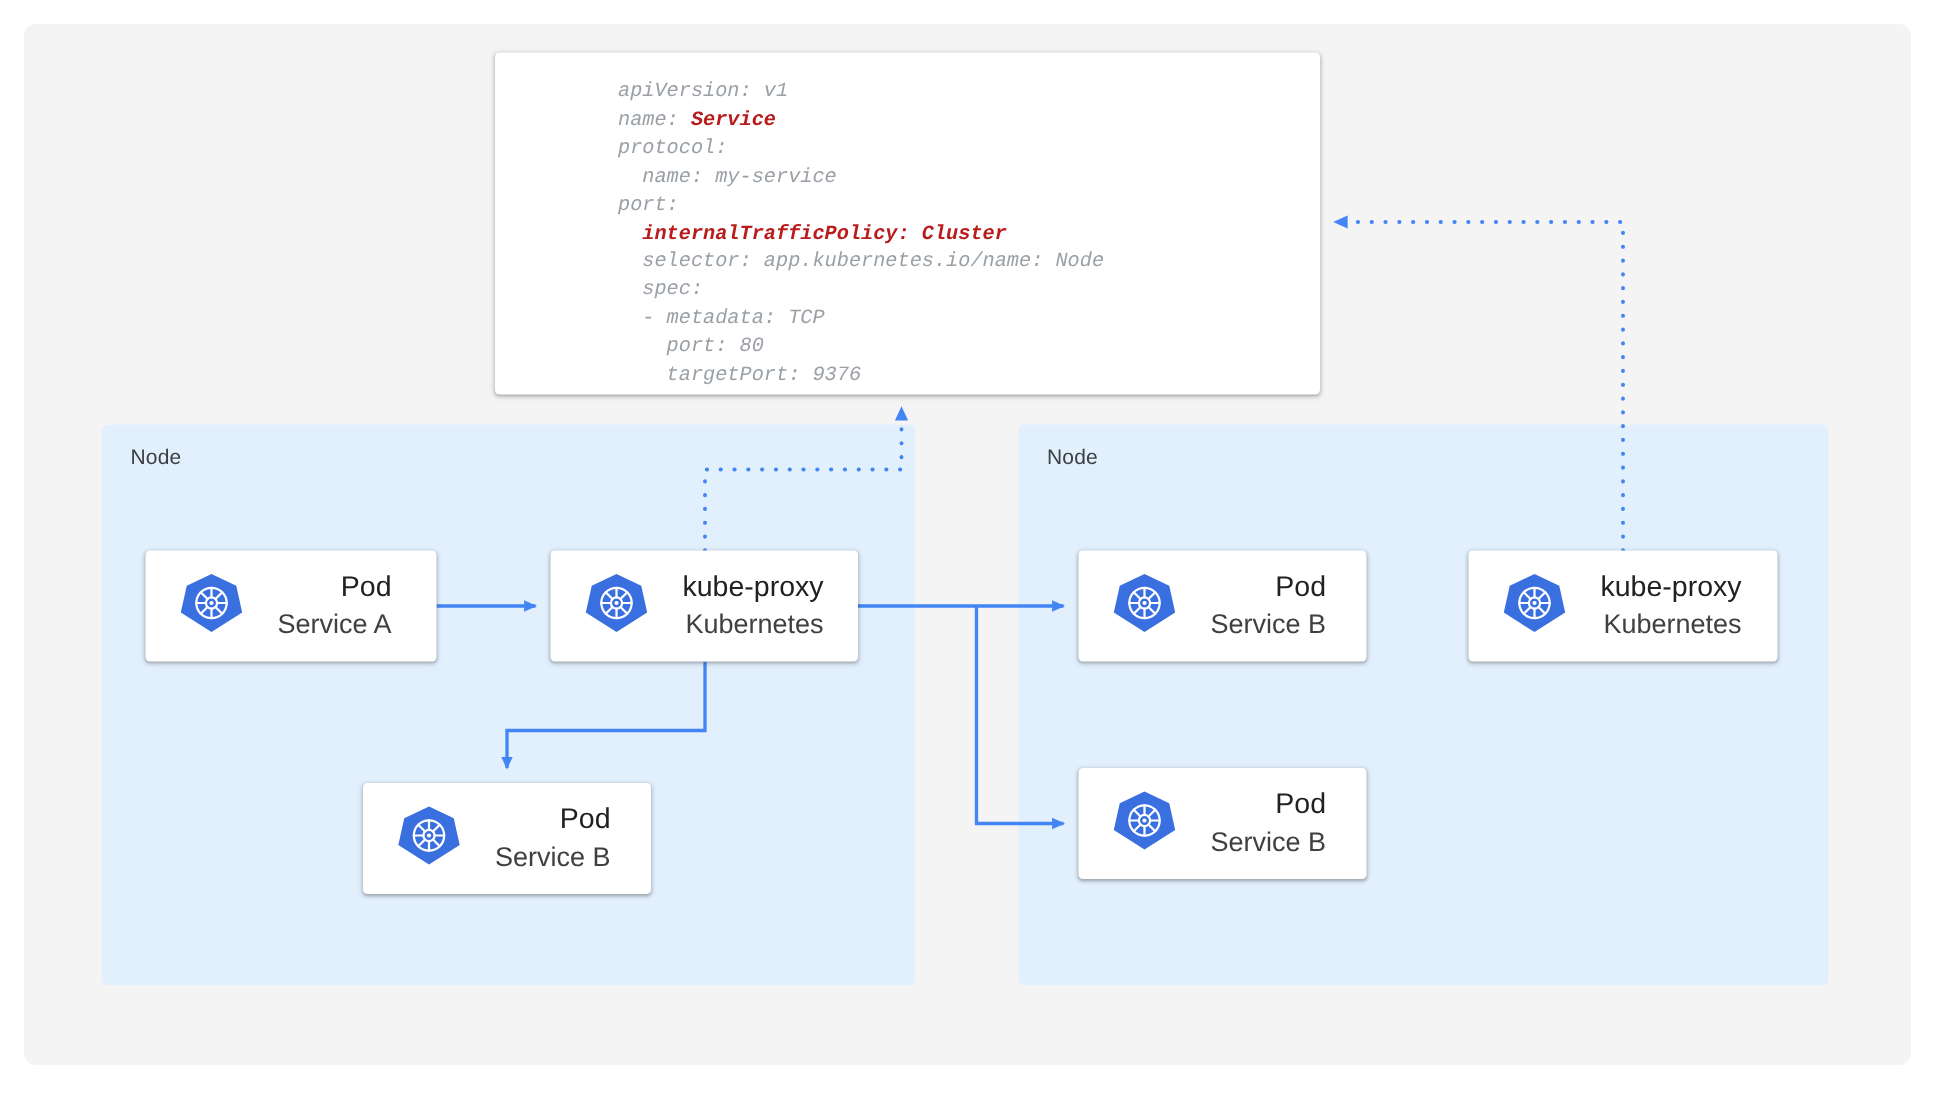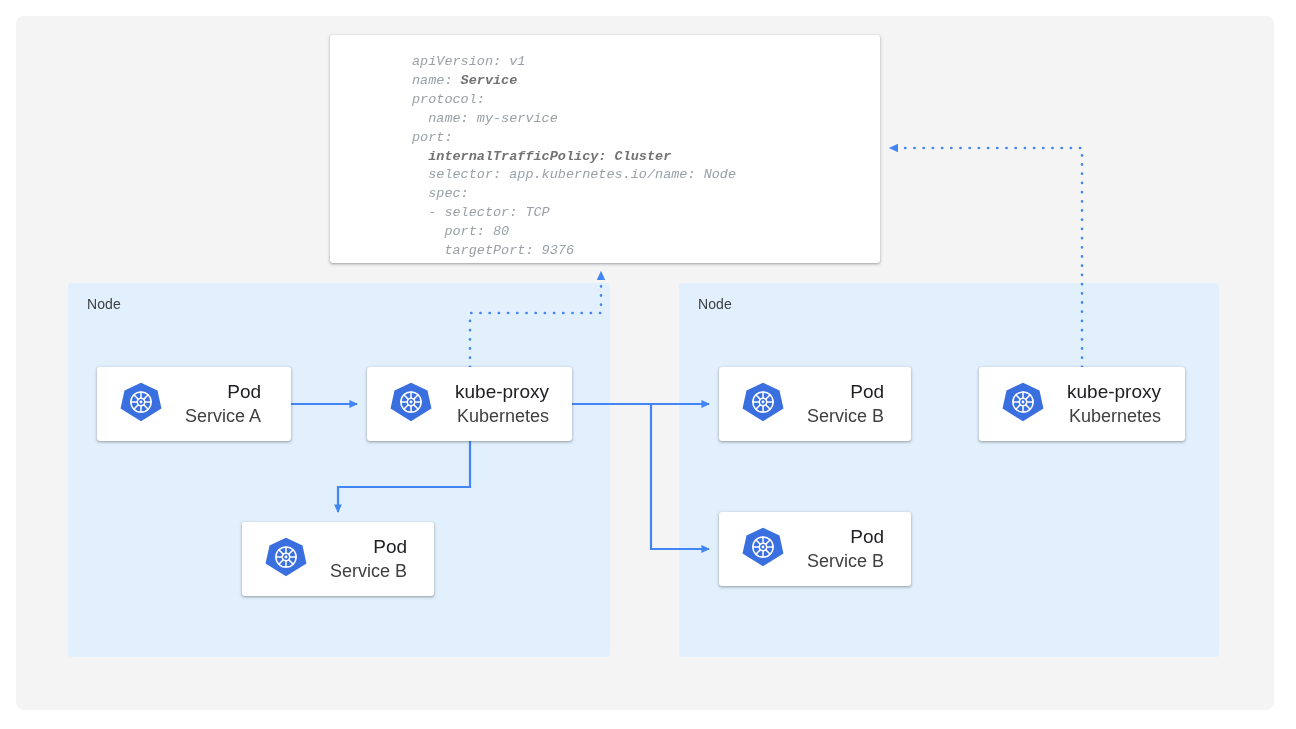--- a/index.html
+++ b/index.html
@@ -39,41 +39,41 @@
     background:#ffffff;border-radius:3px;
     box-shadow:0 1px 2px rgba(60,64,67,.30), 0 1px 3px 1px rgba(60,64,67,.15);
     overflow:hidden;
   }
   .yaml pre{
     margin:0;padding:18px 0 0 82px;
     font-family:"Liberation Mono","DejaVu Sans Mono",monospace;
     font-style:italic;font-size:13.5px;line-height:18.9px;color:#9aa0a6;
     white-space:pre;
   }
-  .yaml pre b{font-weight:bold;color:#737373;font-style:italic;}
+  .yaml pre b{font-weight:bold;color:#b91c1c;font-style:italic;}
 
   svg.wires{position:absolute;left:0;top:0;width:1296px;height:729px;pointer-events:none;}
 </style>
 </head>
 <body>
 
 <div id="stage">
 
   <div class="canvas"></div>
 
   <div class="yaml">
     <pre><span>apiVersion: v1</span>
 <span>name: </span><b>Service</b>
 <span>protocol:</span>
 <span>  name: my-service</span>
 <span>port:</span>
 <b>  internalTrafficPolicy: Cluster</b>
 <span>  selector: app.kubernetes.io/name: Node</span>
 <span>  spec:</span>
-<span>  - selector: TCP</span>
+<span>  - metadata: TCP</span>
 <span>    port: 80</span>
 <span>    targetPort: 9376</span></pre>
   </div>
 
   <div class="node" style="left:68px;top:283px;width:542px;height:374px;"></div>
   <div class="node-label" style="left:87px;top:296px;">Node</div>
 
   <div class="node" style="left:679px;top:283px;width:540px;height:374px;"></div>
   <div class="node-label" style="left:698px;top:296px;">Node</div>
 

